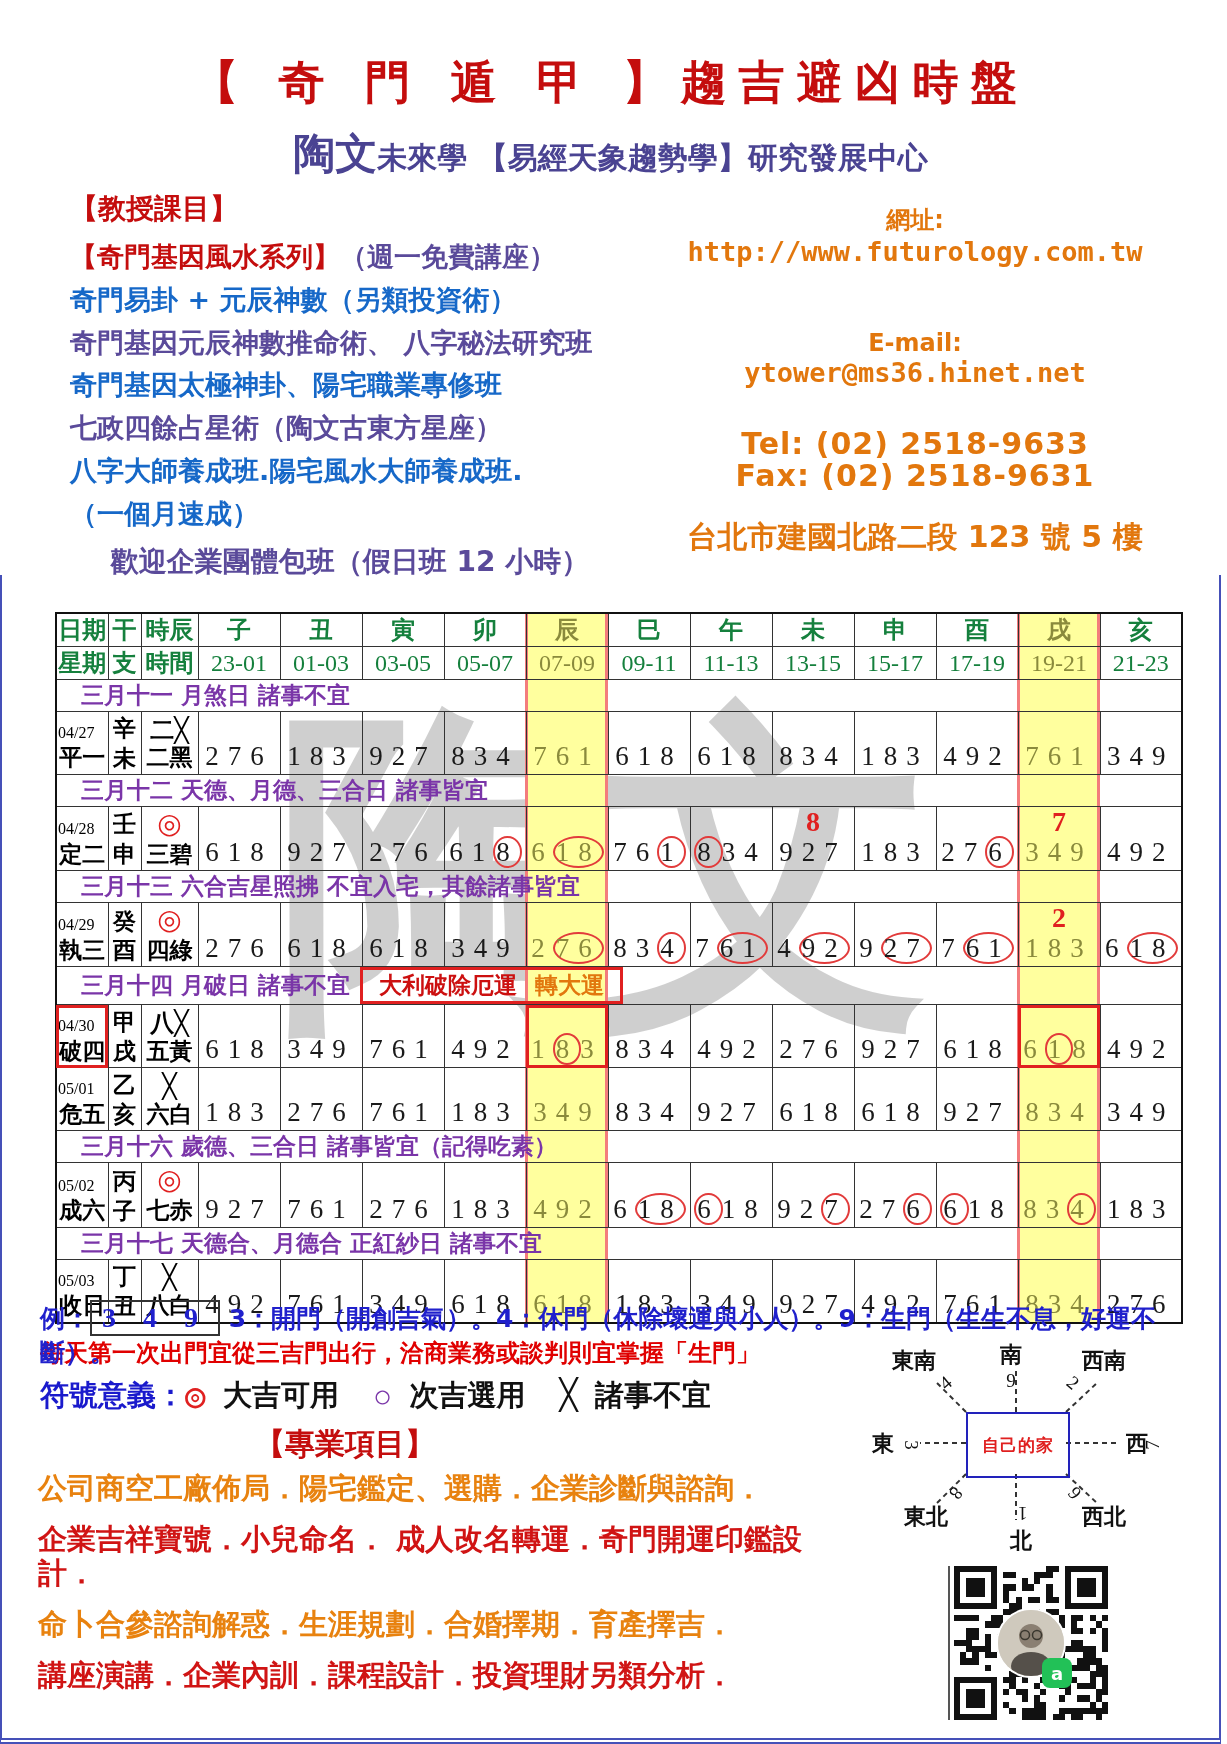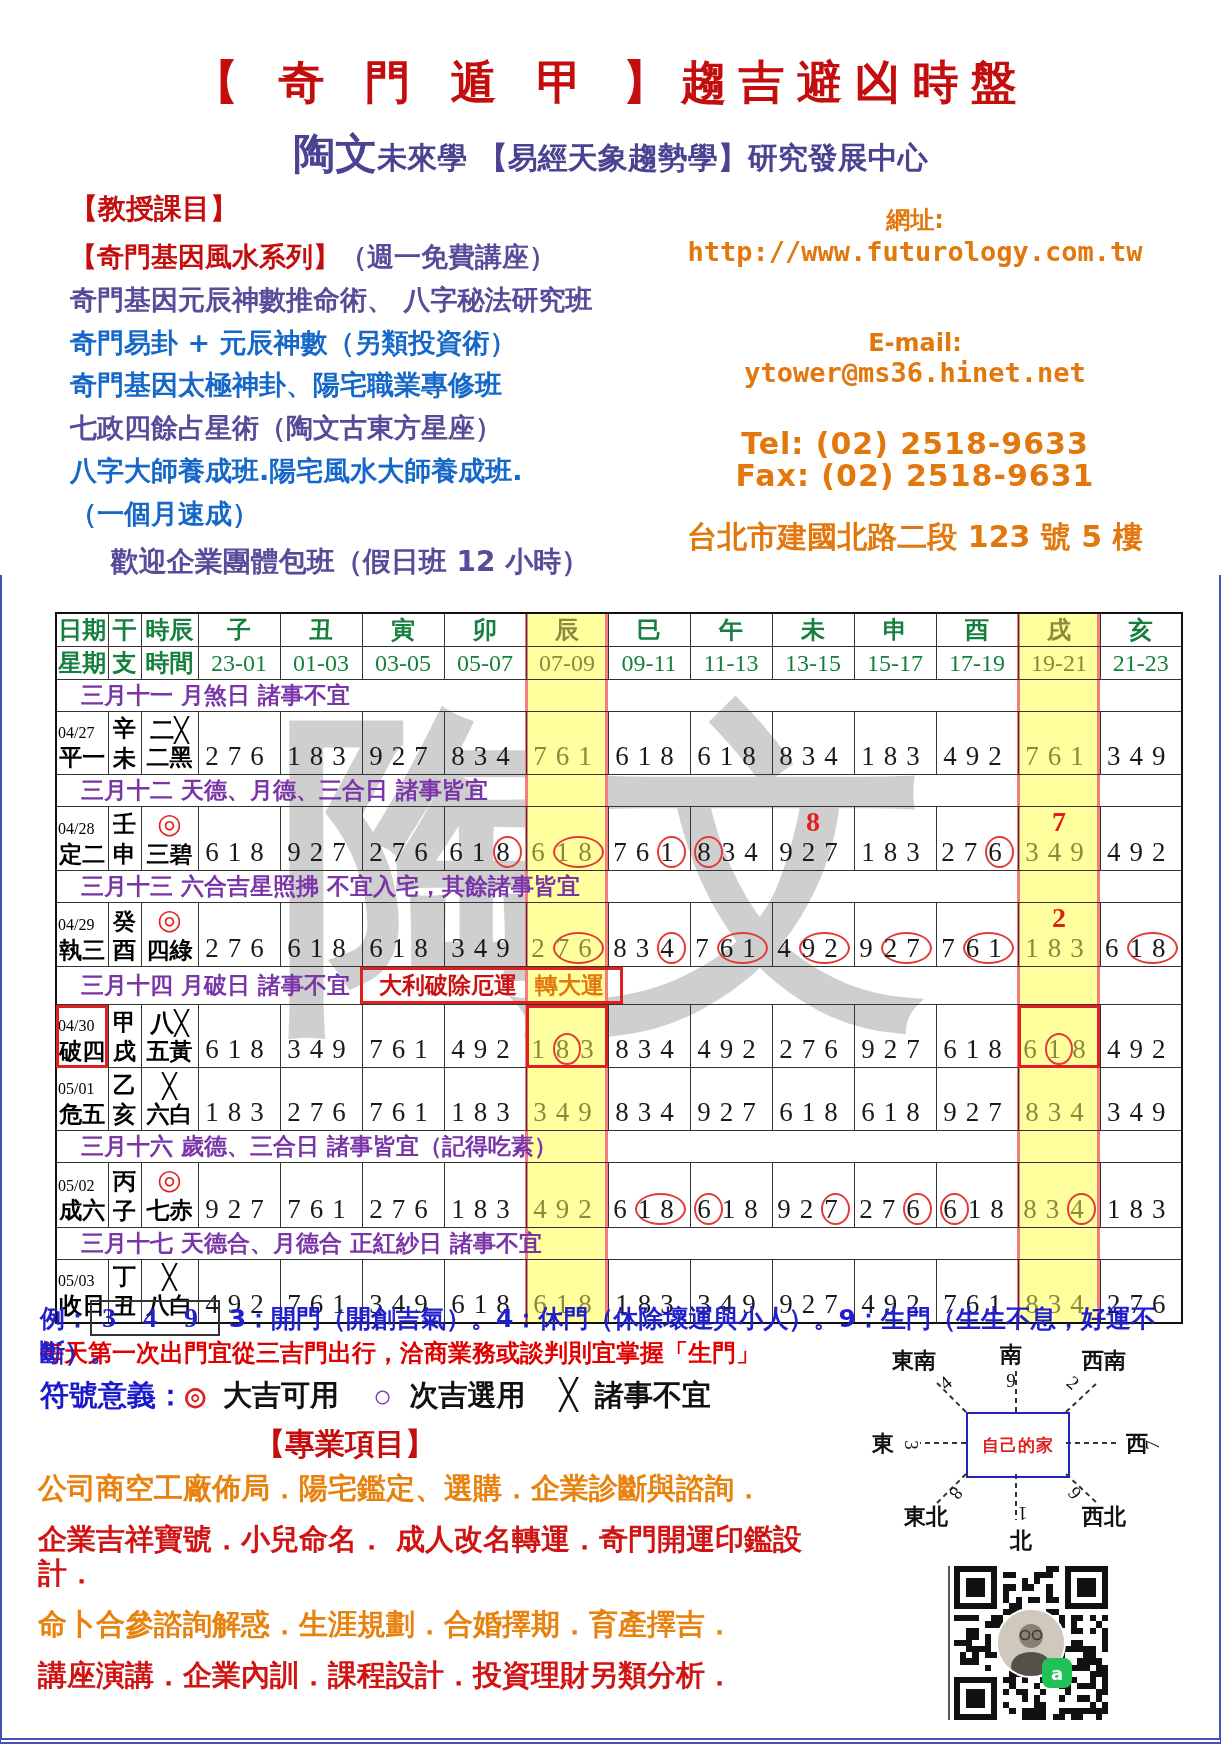--- a/index.html
+++ b/index.html
@@ -123,22 +123,22 @@
   <div class="subtitle">
     <span class="brand">陶文</span><span class="rest">未來學 【易經天象趨勢學】研究發展中心</span>
   </div>
 
   <div class="courses">
     <div class="heading">【教授課目】</div>
     <div class="course-line">
       <span class="lead-red">【奇門基因風水系列】</span><span class="lead-purple">（週一免費講座）</span>
     </div>
     <div id="course-items">
+        <div class="course-line c-blue">奇門易卦 + 元辰神數（另類投資術）</div>
         <div class="course-line c-purple">奇門基因元辰神數推命術、 八字秘法研究班</div>
-        <div class="course-line c-blue">奇門易卦 + 元辰神數（另類投資術）</div>
         <div class="course-line c-blue">奇門基因太極神卦、陽宅職業專修班</div>
         <div class="course-line c-purple">七政四餘占星術（陶文古東方星座）</div>
         <div class="course-line c-blue">八字大師養成班.陽宅風水大師養成班.</div>
         <div class="course-line c-blue">（一個月速成）</div>
       </div>
   </div>
   <div class="group-class">歡迎企業團體包班（假日班 12 小時）</div>
 
   <div class="contact">
     <div class="lbl">網址:</div>

